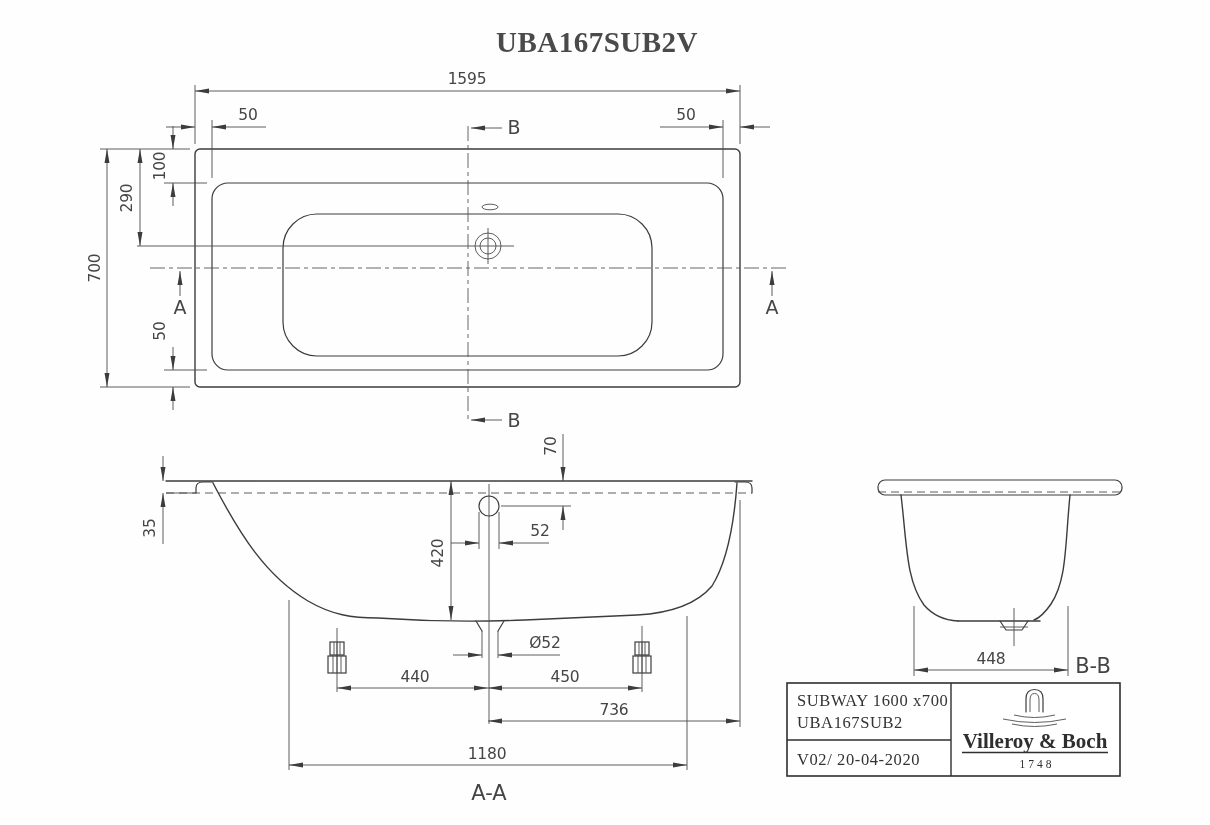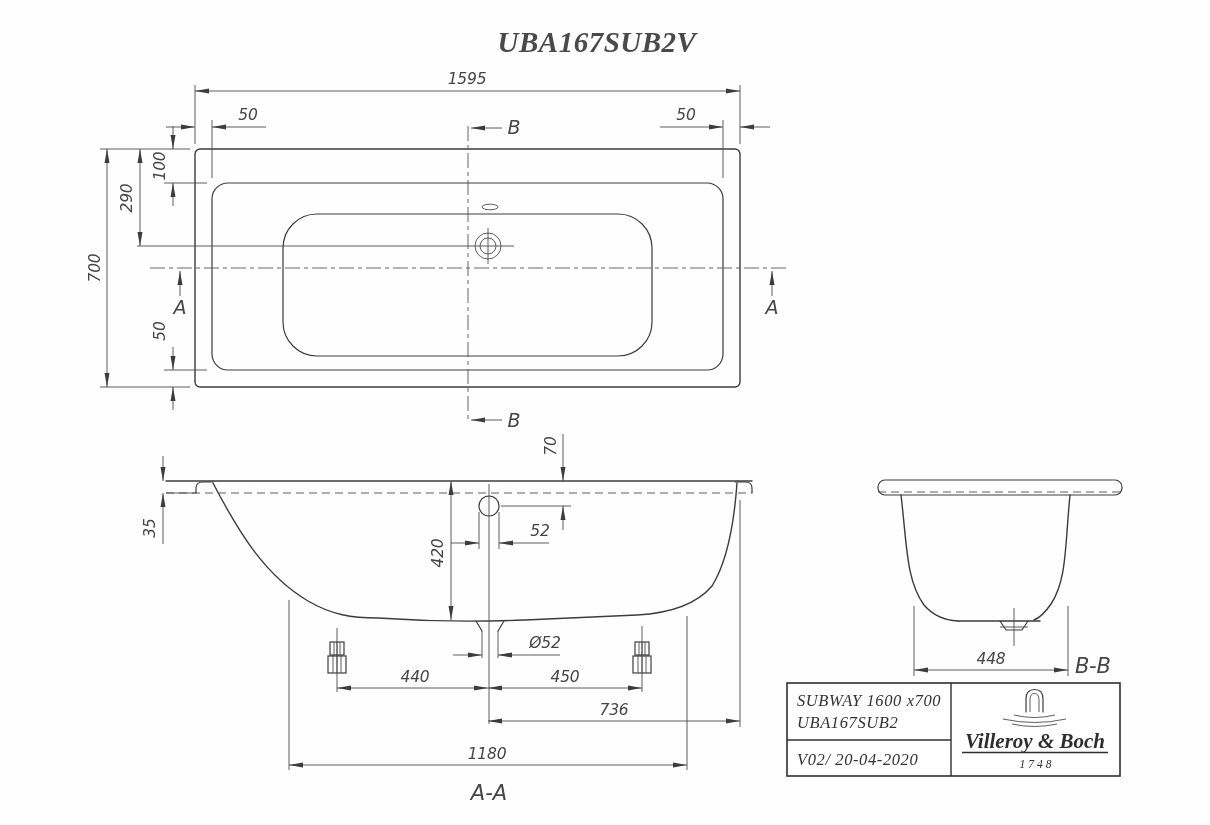--- a/index.html
+++ b/index.html
@@ -1,17 +1,17 @@
 <!DOCTYPE html>
 <html><head>
 <meta charset="utf-8">
 <style>
   html,body { margin:0; padding:0; background:#ffffff; }
   .sheet { position:relative; width:1210px; height:825px; background:#fefefe; overflow:hidden;
-           font-family:"DejaVu Sans", sans-serif;font-style:italic; }
+           font-family:"DejaVu Sans", sans-serif; }
   svg { display:block; }
 
   
   .outline  { stroke:#3c3c3c; stroke-width:1.4; fill:none; stroke-linecap:round; }
   .outline2 { stroke:#3c3c3c; stroke-width:1.2; fill:none; stroke-linecap:round; }
   .thin     { stroke:#4c4c4c; stroke-width:0.9; fill:none; }
   .dim      { stroke:#4c4c4c; stroke-width:0.9; fill:none; }
   .center   { stroke:#585858; stroke-width:0.9; fill:none; stroke-dasharray:15 4 4 4; }
   .hidden-l { stroke:#4c4c4c; stroke-width:0.9; fill:none; stroke-dasharray:8 5; }
 

